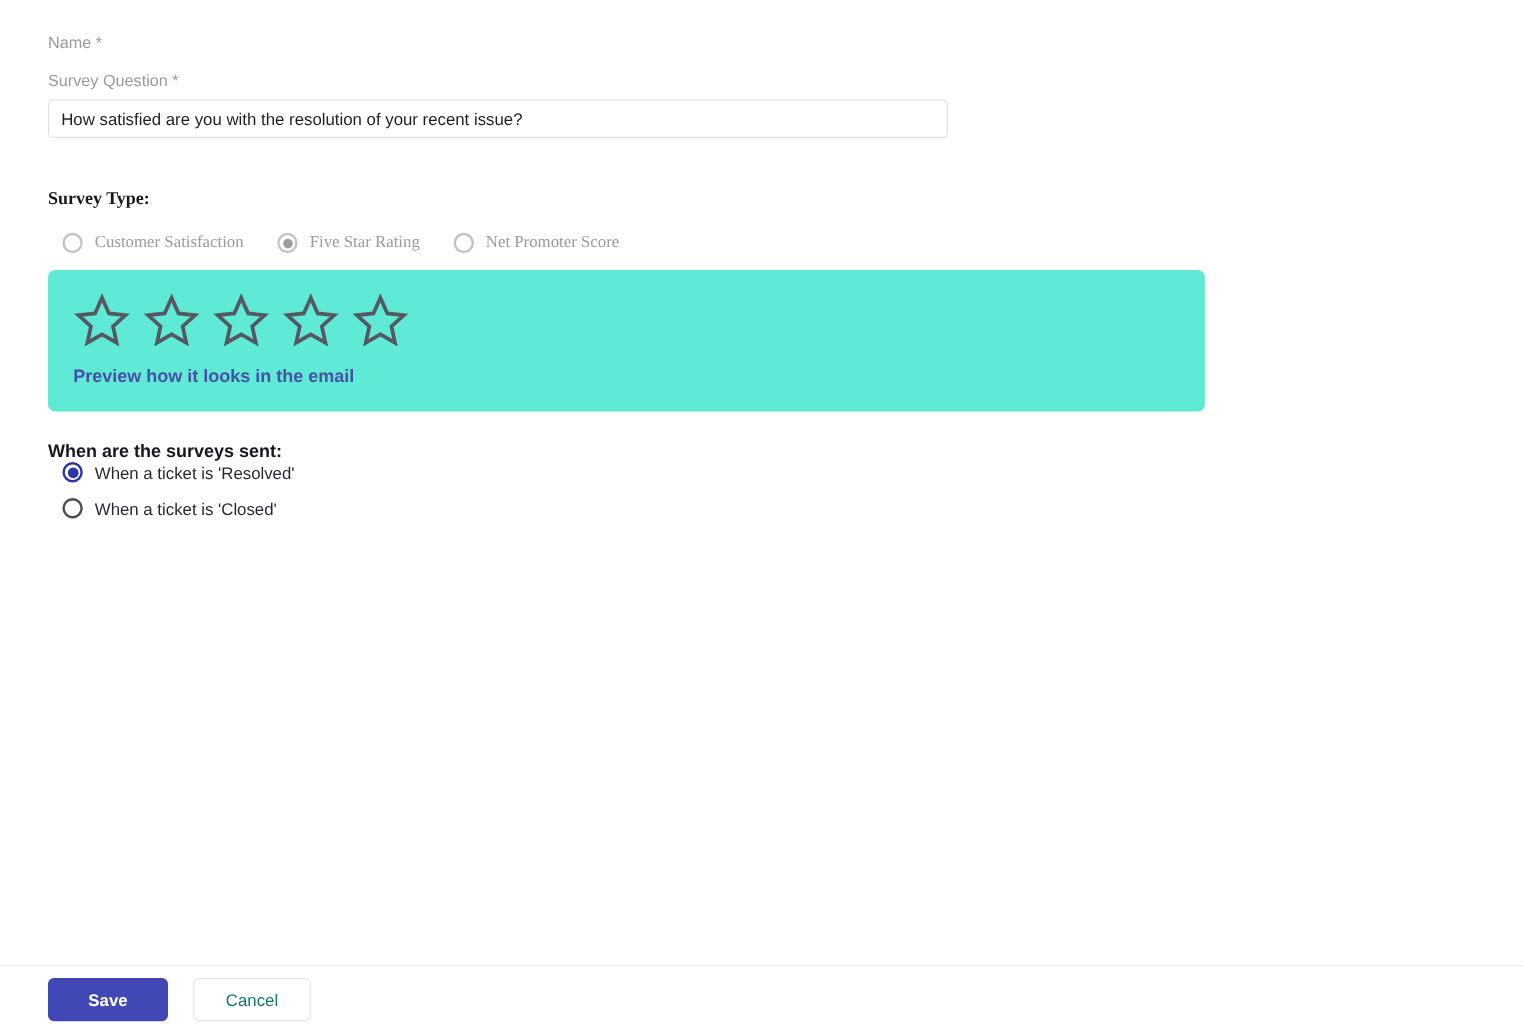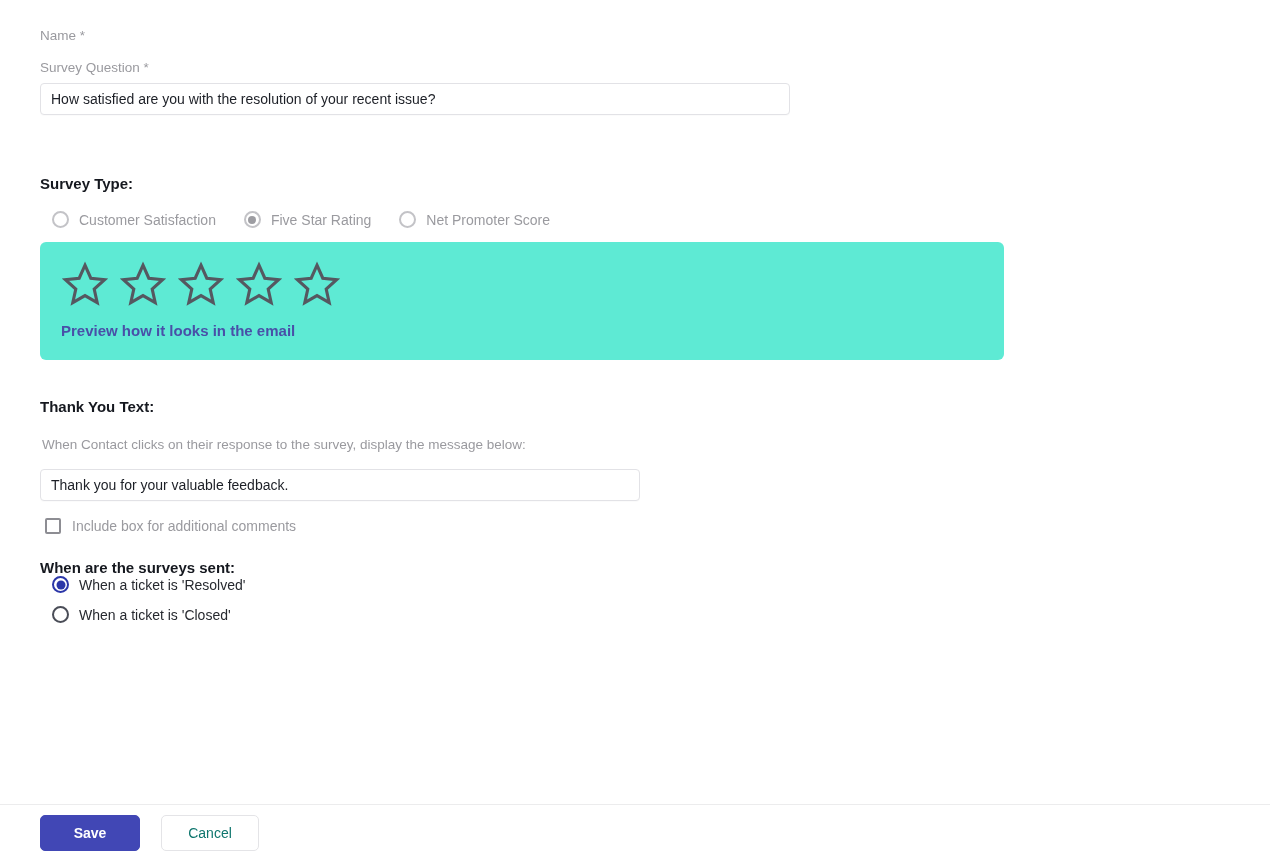--- a/index.html
+++ b/index.html
@@ -234,21 +234,21 @@
 
     <div class="field-block">
       <div class="field-label">Name *</div>
     </div>
 
     <div class="field-block question-block">
       <div class="field-label">Survey Question *</div>
       <input class="text-input question" type="text" value="How satisfied are you with the resolution of your recent issue?" style="">
     </div>
 
-    <div style="margin-top:60px;">
+    <div style="margin-top:43px;font-family:Liberation Serif, serif;">
       <div class="section-title">Survey Type:</div>
 
       <div class="radio-row" style="margin-top:19px; margin-left:12px;">
 
         <div class="radio-item">
           <span class="radio-mark disabled"></span>
           <span class="radio-label">Customer Satisfaction</span>
         </div>
 
         <div class="radio-item">
@@ -278,30 +278,20 @@
         <svg class="star-svg" width="50" height="48" viewBox="0 0 24 24">
           <path d="M12 2.6 L14.9 9.1 L21.8 9.8 L16.6 14.5 L18.1 21.3 L12 17.8 L5.9 21.3 L7.4 14.5 L2.2 9.8 L9.1 9.1 Z" fill="none" stroke="#555860" stroke-width="1.55" stroke-linejoin="miter"></path>
         </svg>
         <svg class="star-svg" width="50" height="48" viewBox="0 0 24 24">
           <path d="M12 2.6 L14.9 9.1 L21.8 9.8 L16.6 14.5 L18.1 21.3 L12 17.8 L5.9 21.3 L7.4 14.5 L2.2 9.8 L9.1 9.1 Z" fill="none" stroke="#555860" stroke-width="1.55" stroke-linejoin="miter"></path>
         </svg>
       </div>
       <a class="preview-link" href="#">Preview how it looks in the email</a>
     </div>
 
-    <div style="margin-top:38px;">
-      <div class="section-title" style="margin-bottom:22px;">Thank You Text:</div>
-      <div class="helper-text">When Contact clicks on their response to the survey, display the message below:</div>
-      <input class="text-input thanks" type="text" value="Thank you for your valuable feedback." style="">
-
-      <div class="checkbox-row">
-        <span class="checkbox-mark"></span>
-        <span class="checkbox-label">Include box for additional comments</span>
-      </div>
-    </div>
 
     <div style="margin-top:25px;">
       <div class="section-title">When are the surveys sent:</div>
 
       <div style="margin-left:12px;">
         <div class="radio-item stacked" style="margin-bottom:13px;">
           <span class="radio-mark blue"></span>
           <span class="radio-label active-dark">When a ticket is 'Resolved'</span>
         </div>
         <div class="radio-item stacked">

